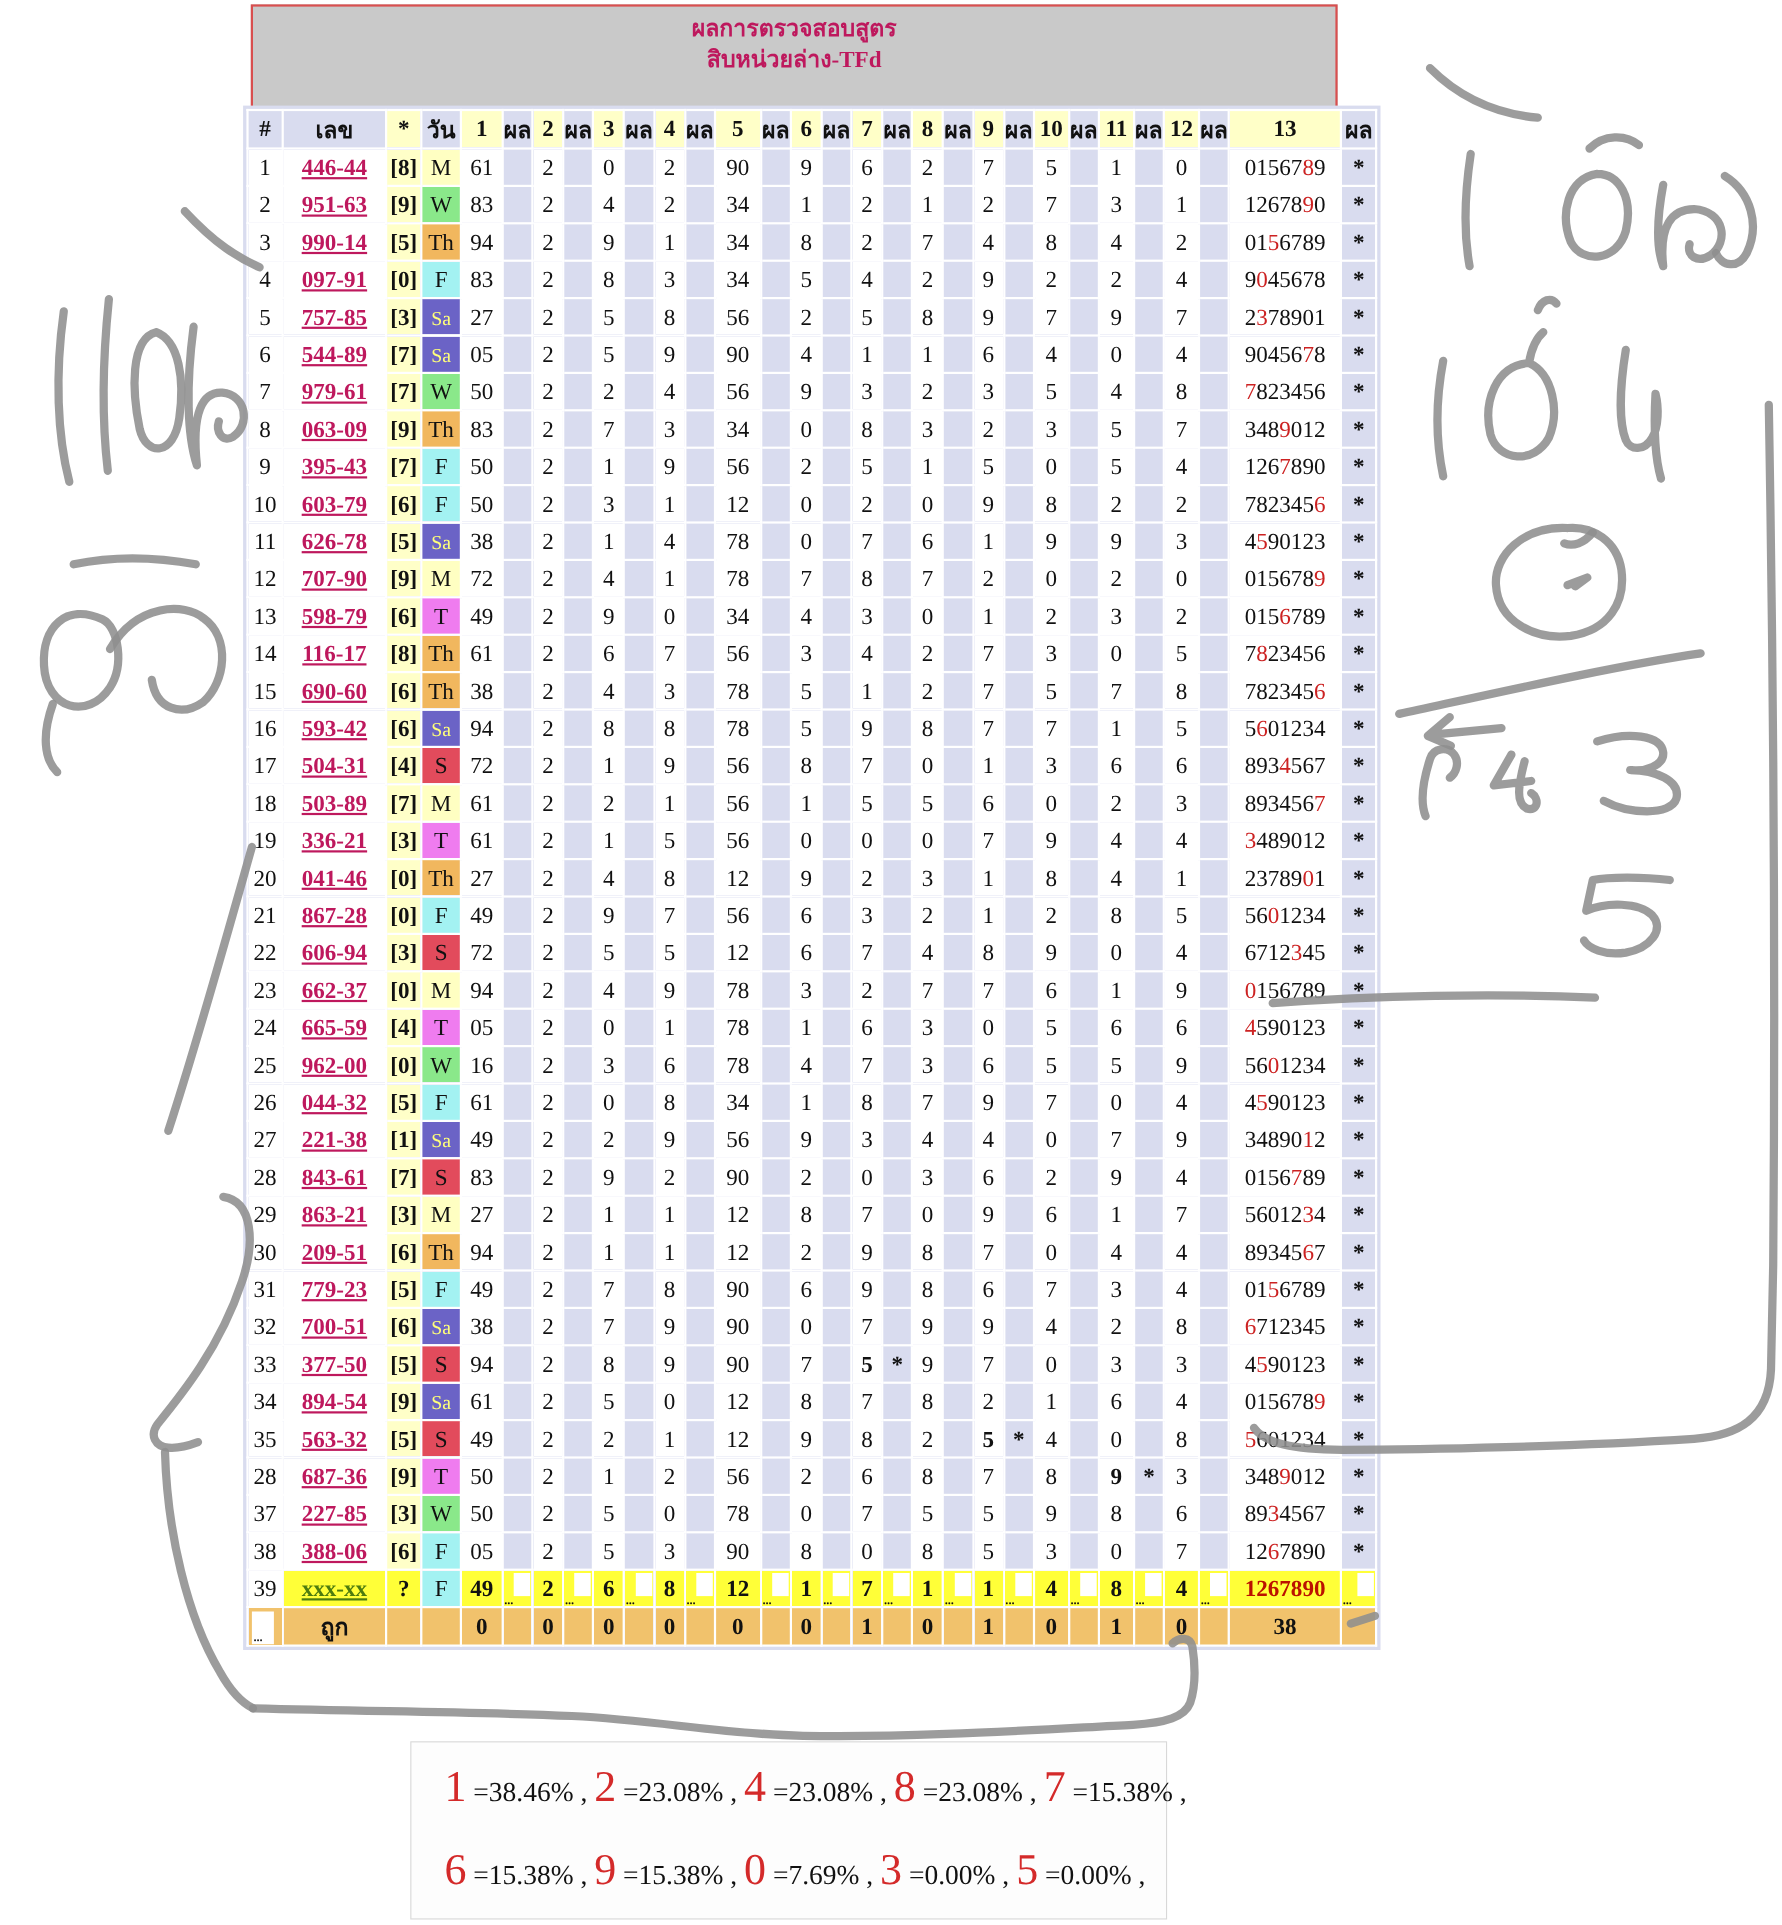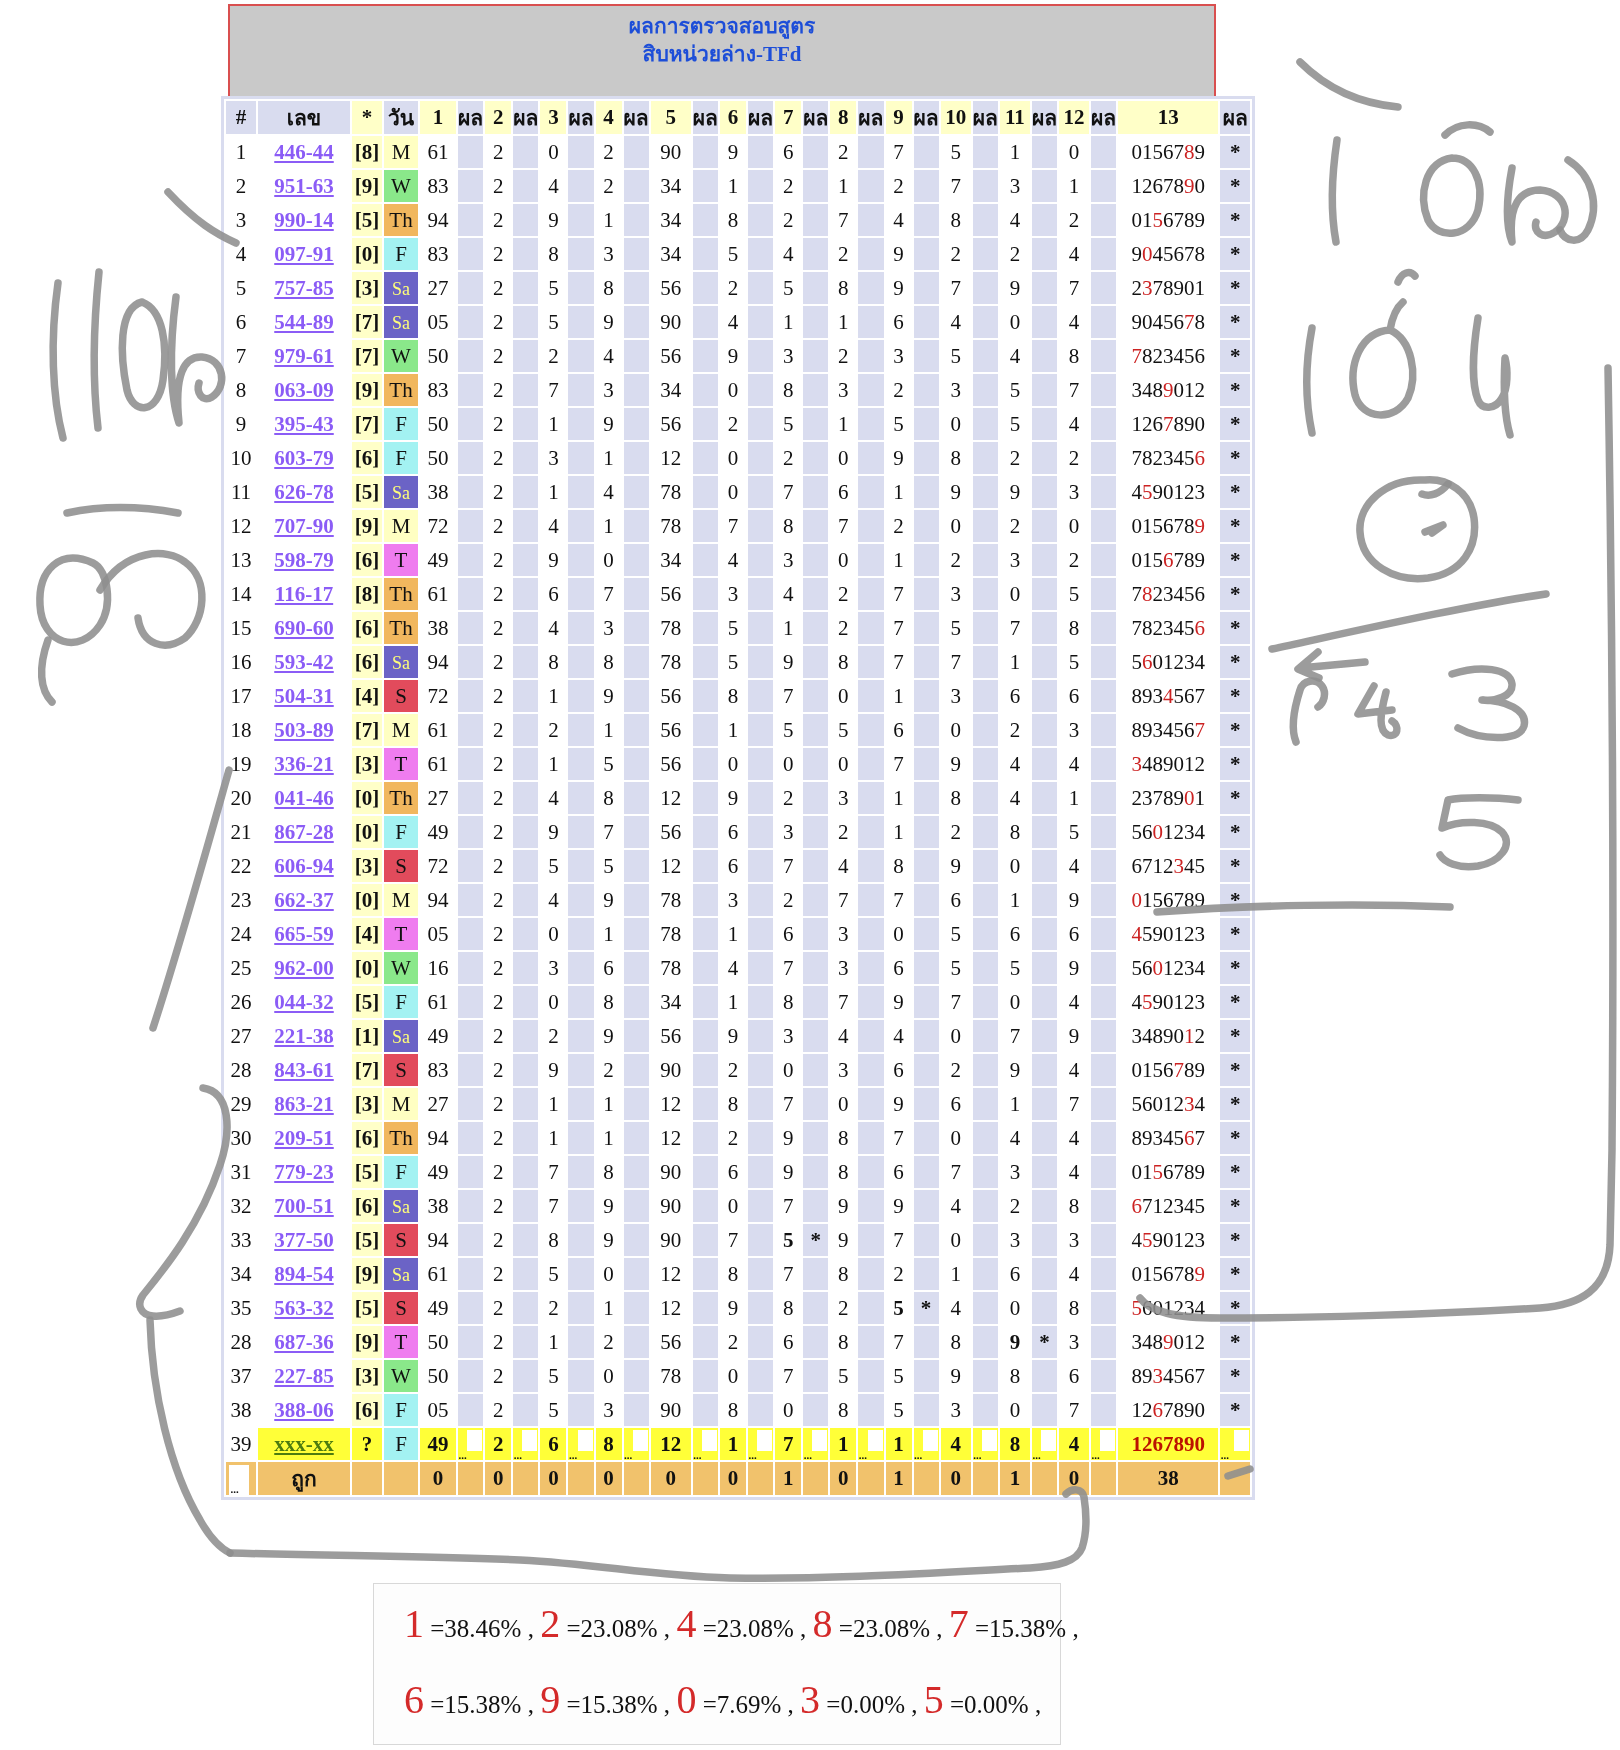--- a/index.html
+++ b/index.html
@@ -5,21 +5,21 @@
   html,body{margin:0;padding:0;}
   body{
     width:1620px;height:1750px;position:relative;background:#ffffff;
     font-family:"Liberation Serif","DejaVu Serif",serif;
     overflow:hidden;
   }
   
   .title-box{
     position:absolute;left:228px;top:4px;width:984px;height:88px;
     background:#c9c9c9;border:2px solid #d94f4f;
-    text-align:center;color:#1d4ed8;font-weight:bold;
+    text-align:center;color:#be185d;font-weight:bold;
     padding-top:6px;
   }
   .title-box div{line-height:28px;font-size:21px;}
   
   .table-wrap{
     position:absolute;left:221px;top:96px;background:#d9dcef;padding:3px;
   }
   table.results{border-collapse:collapse;}
   table.results td{
     border:2px solid #ffffff;text-align:center;vertical-align:middle;
@@ -29,21 +29,21 @@
   td.hd{height:32px;font-weight:bold;}
   .lav{background:#d9dcef;}
   .whi{background:#ffffff;}
   .yel{background:#ffffc8;}
   .y39{background:#ffff38;}
   .org{background:#f1c26c;}
   .navy{color:#1a1a8a;}
   .mag{color:#cc22cc;font-weight:bold;}
   .redtx{color:#cc2222;}
   .redbold{color:#cc2222;font-weight:bold;}
-  .link{color:#8b5cf6;font-weight:bold;text-decoration:underline;cursor:pointer;}
+  .link{color:#be185d;font-weight:bold;text-decoration:underline;cursor:pointer;}
   .link39{color:#4d7c0f;font-weight:bold;text-decoration:underline;cursor:pointer;}
   .v39{color:#bb1100;font-weight:bold;}
   .fv{color:#cc2200;font-weight:bold;}
   .thuk{color:#e0742e;font-weight:bold;font-size:22px;}
   .satx{color:#ffff7a;font-size:18px;}
   
   .ci{width:30px;}
   .cnum{width:92px;}
   .cb{width:30px;font-size:19px;}
   .cday{width:34px;}

